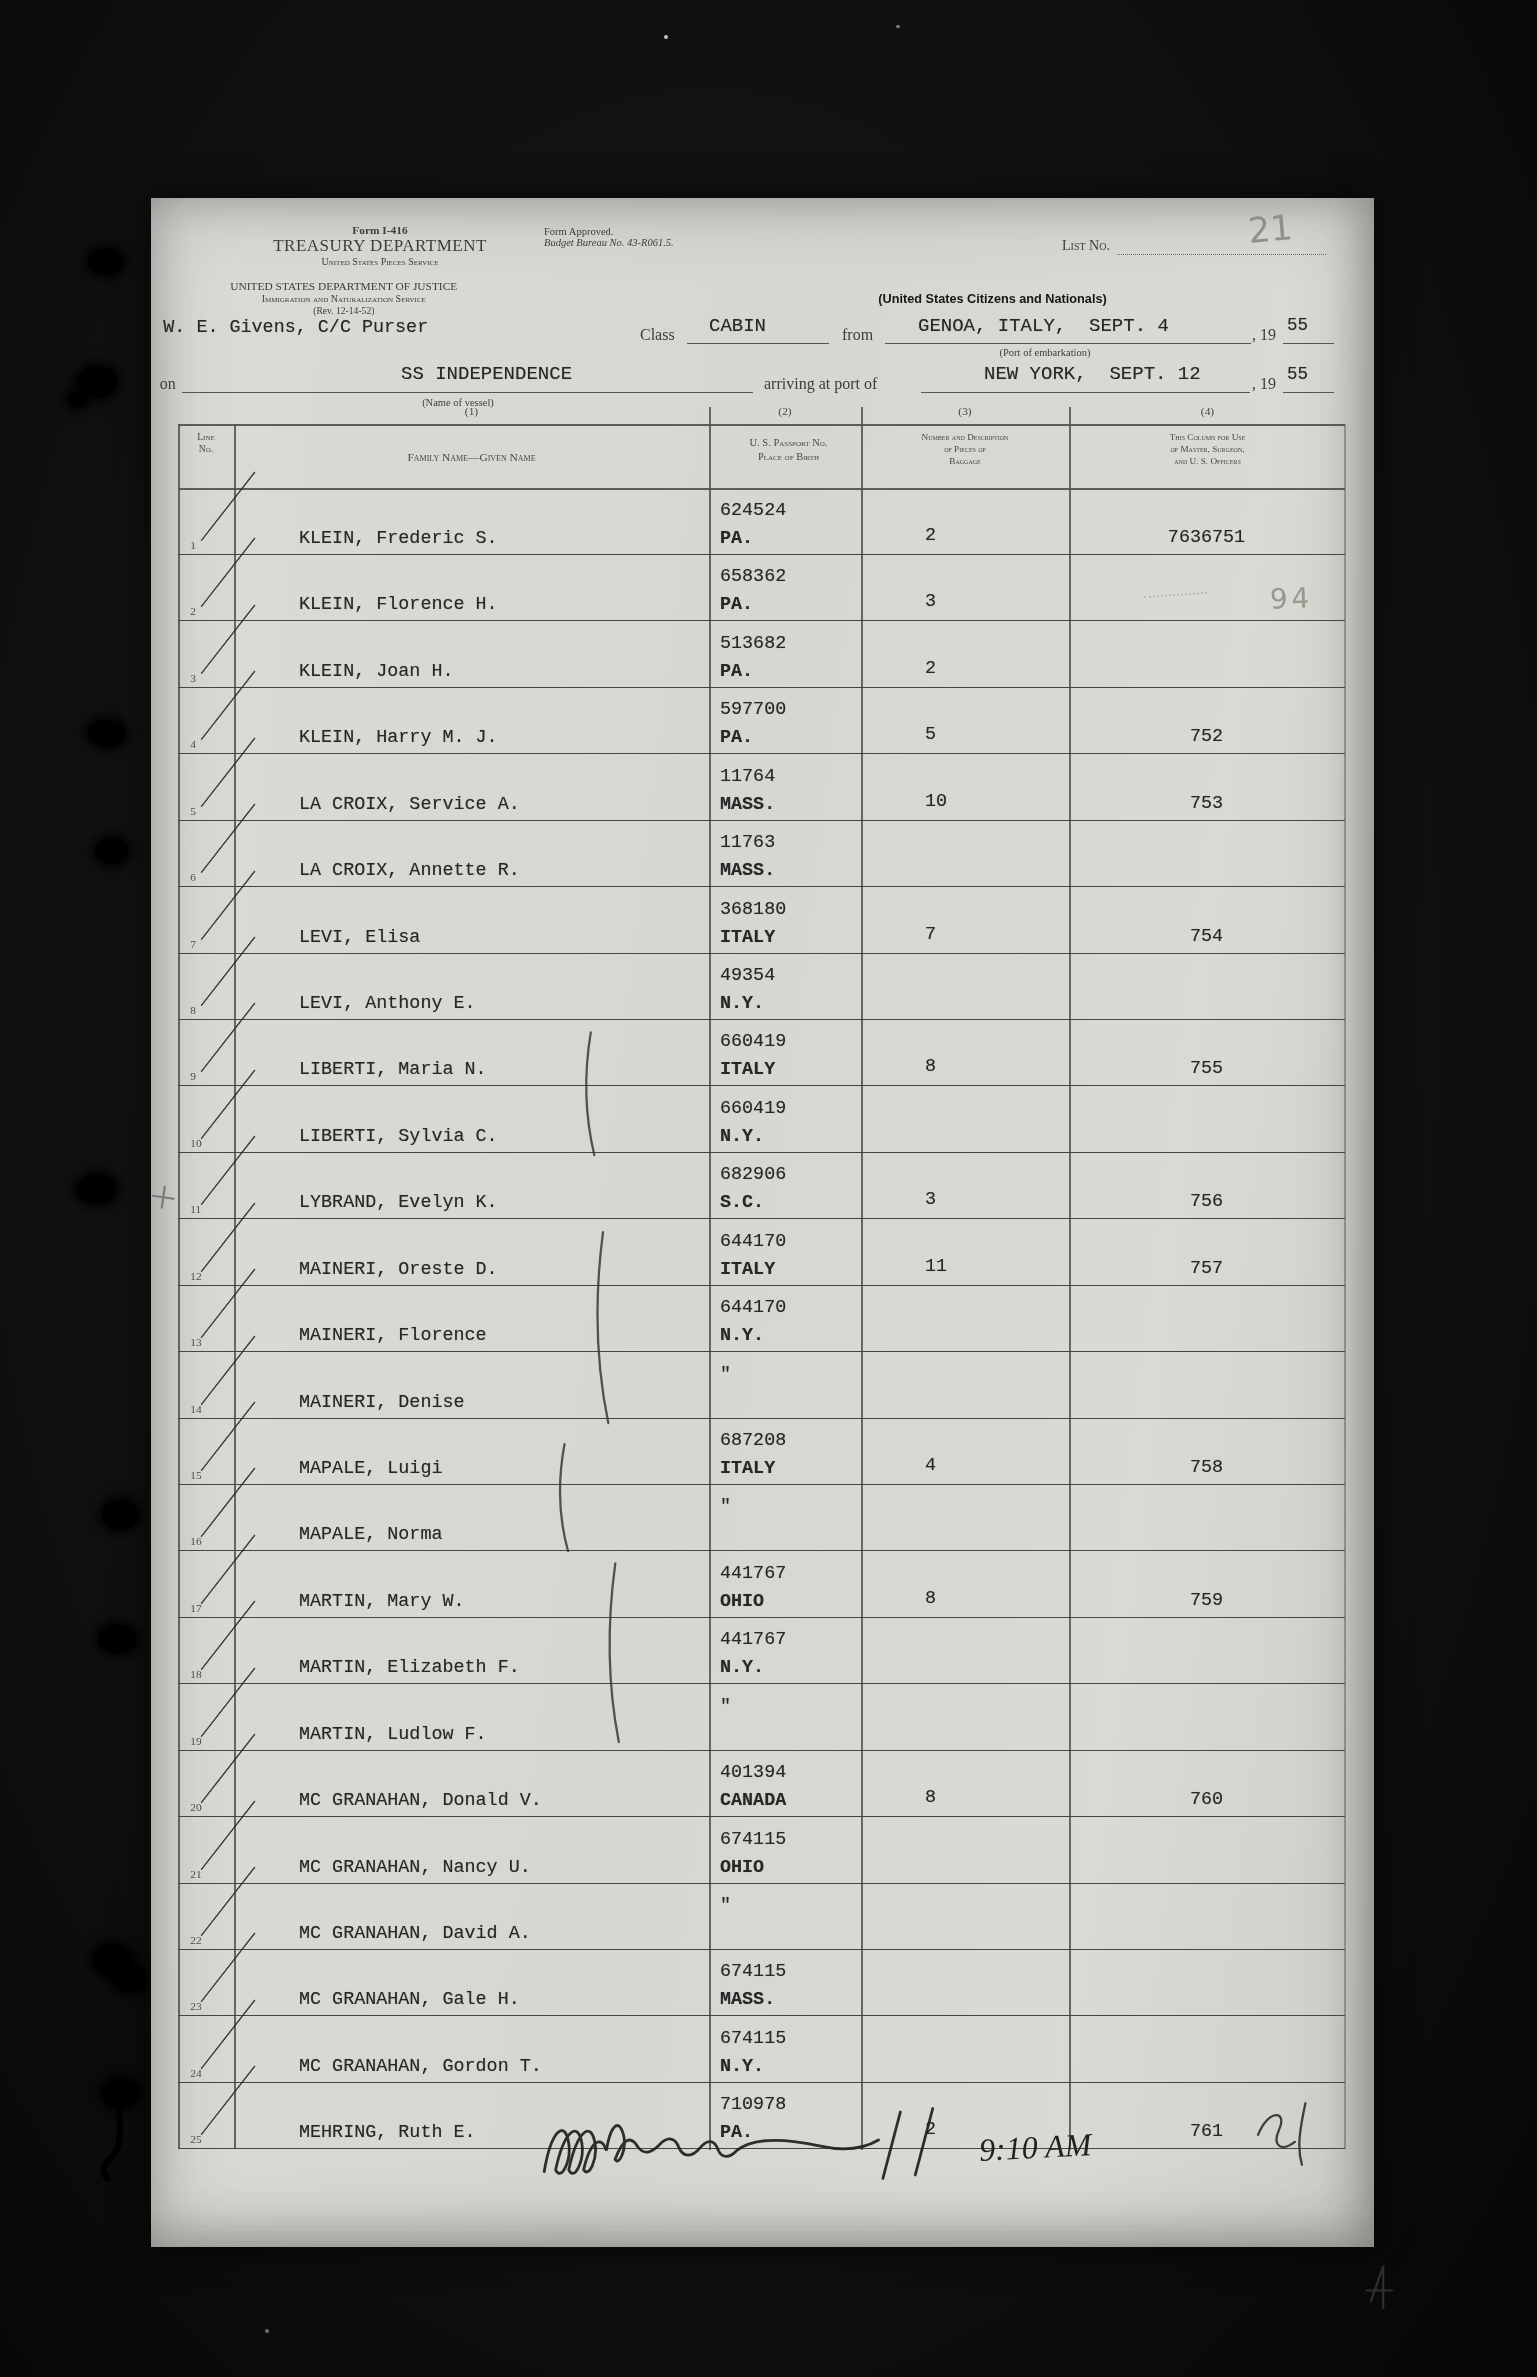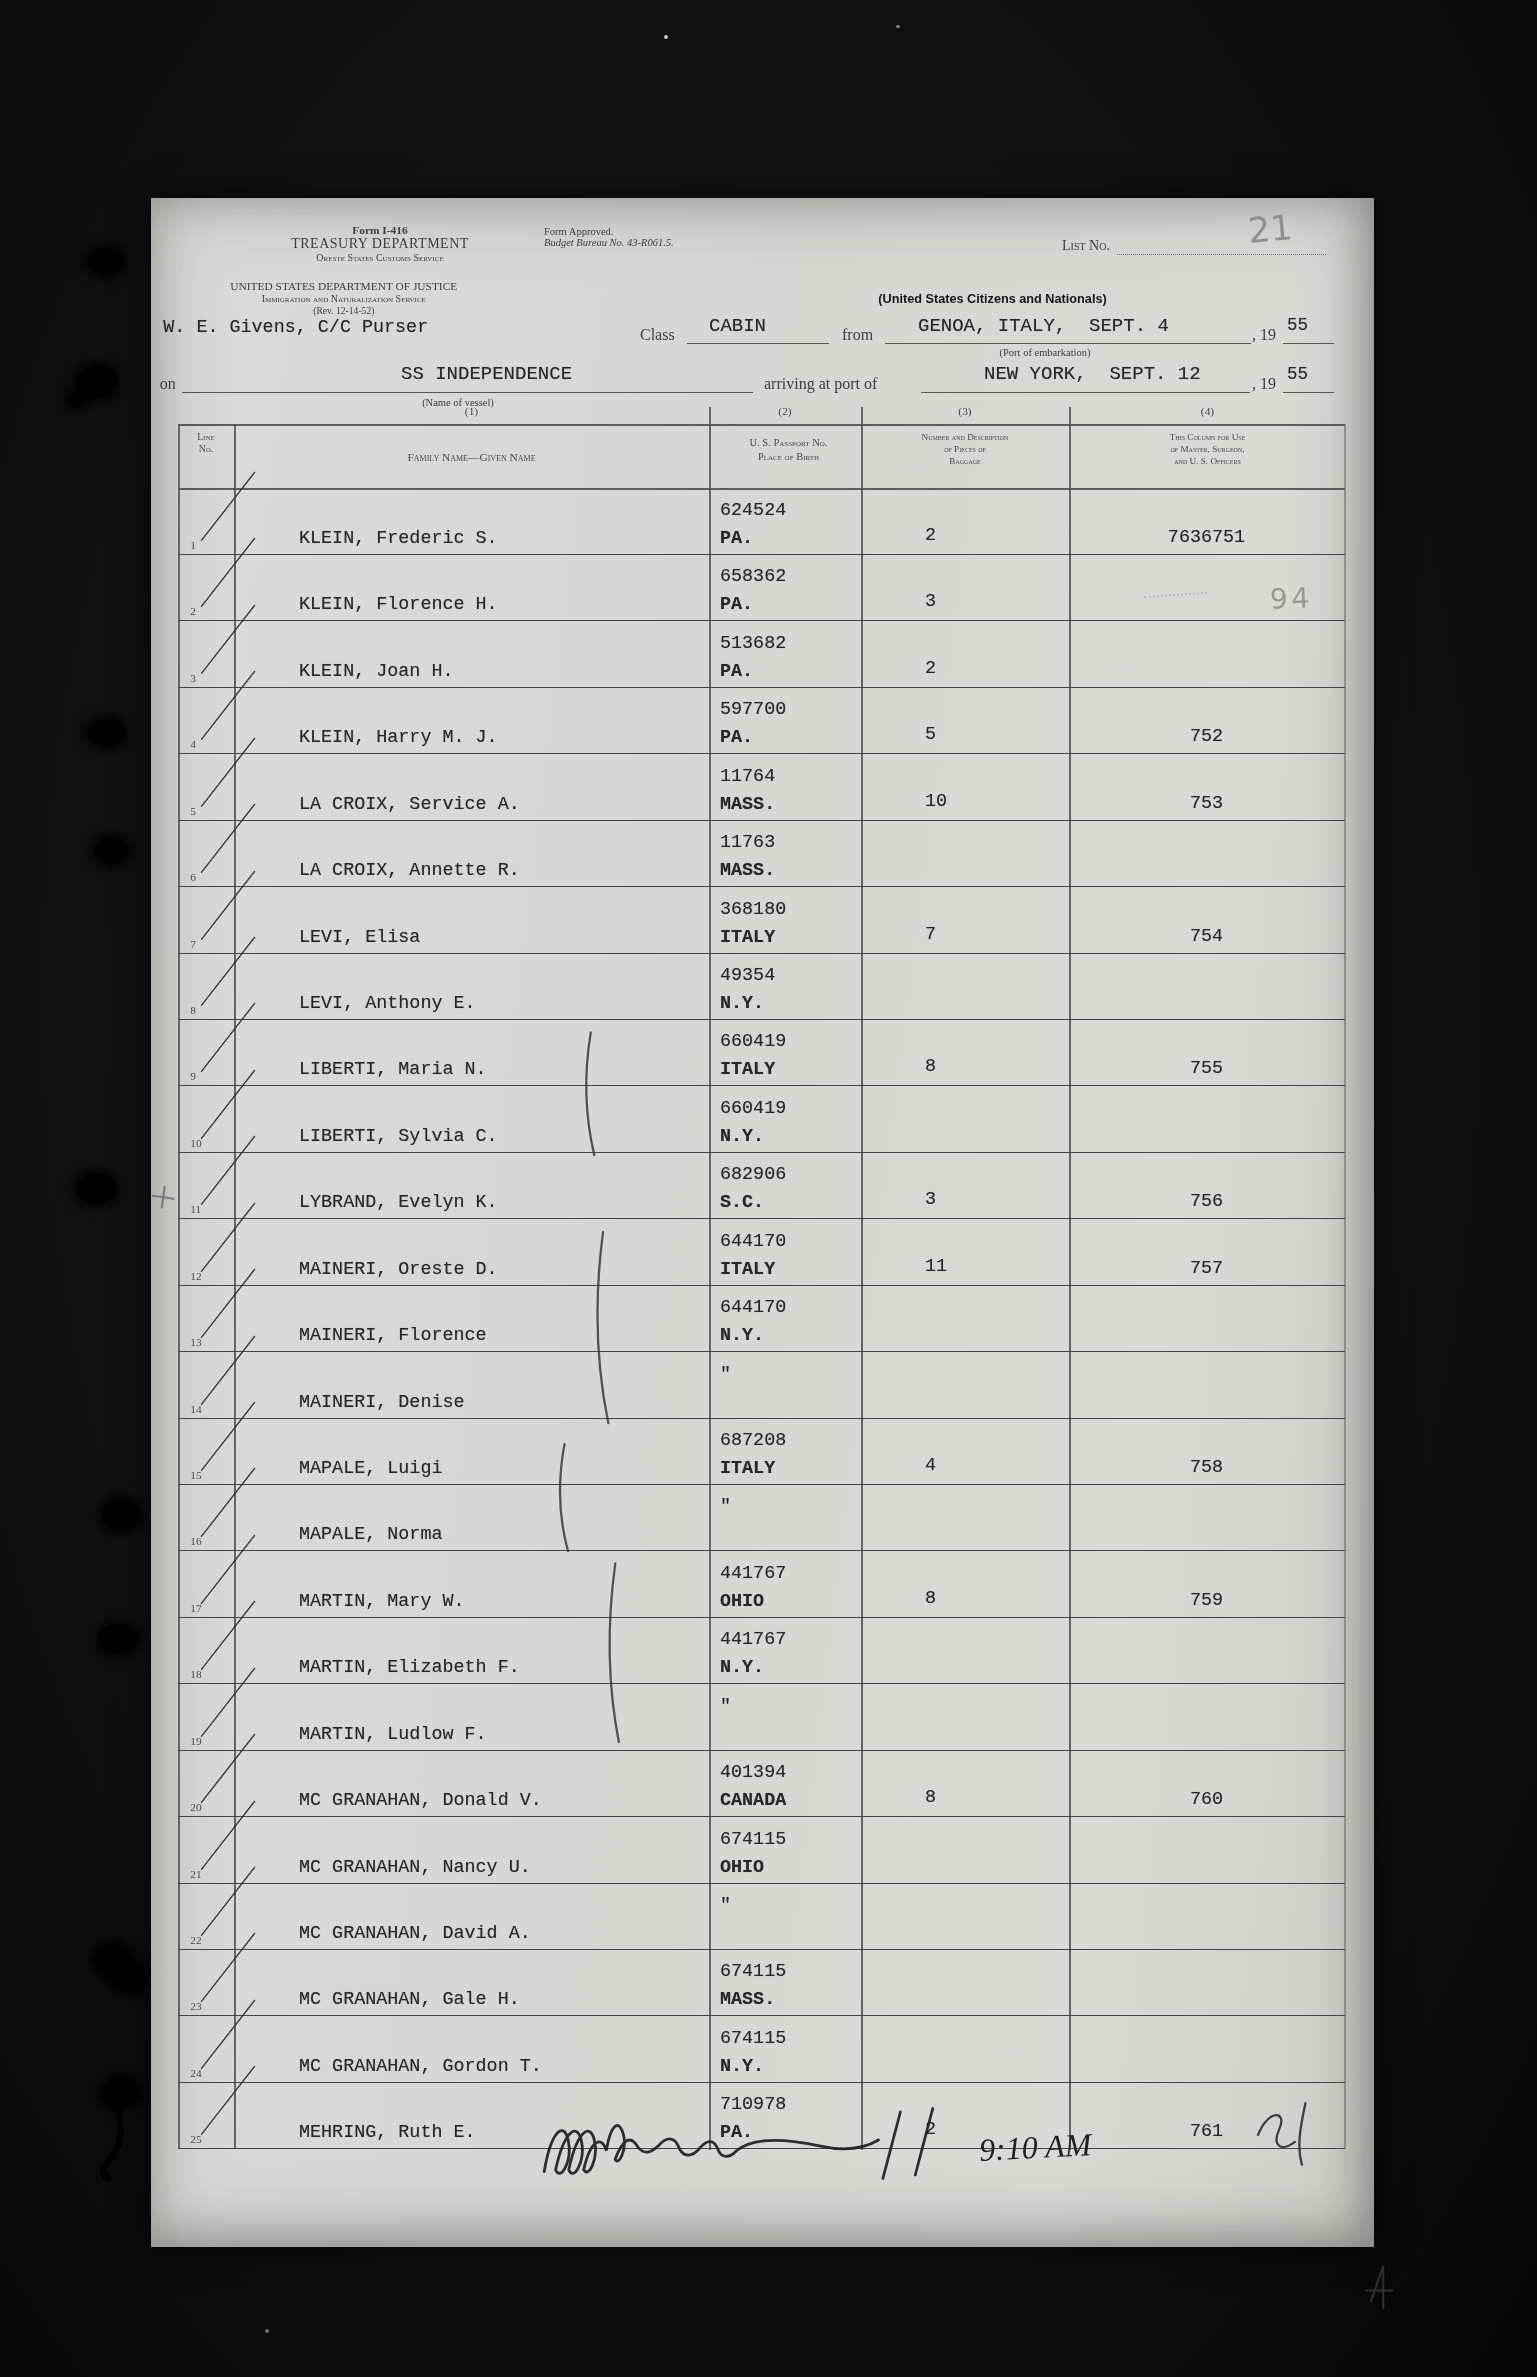--- a/index.html
+++ b/index.html
@@ -77,22 +77,22 @@
     <path d="M 22 4 C 28 30 26 56 13 67 C 5 73 3 81 11 88" fill="none" stroke="#000" stroke-width="7" stroke-linecap="round"></path>
   </svg>
   <svg class="abs" style="left:1364px;top:2259px;" width="35" height="56" viewBox="0 0 40 64">
     <path class="faintink" d="M 8 48 L 22 8 L 22 56 M 3 36 L 32 36"></path>
   </svg>
 
   <div class="paper">
 
     <div class="abs center" style="left:114px;top:26px;width:230px;">
       <div class="print" style="font-size:11.4px;font-weight:bold;">Form I-416</div>
-      <div class="print" style="font-size:14px;letter-spacing:0.5px;font-family:Liberation Serif, serif;">TREASURY DEPARTMENT</div>
-      <div class="print sc" style="font-size:10px;">Oreste States Customs Service</div>
+      <div class="print" style="font-size:17px;letter-spacing:0.5px;font-family:Liberation Serif, serif;">TREASURY DEPARTMENT</div>
+      <div class="print sc" style="font-size:10px;">United States Pieces Service</div>
     </div>
 
     <div class="abs" style="left:393px;top:28px;width:202px;">
       <div class="print" style="font-size:10.5px;">Form Approved.</div>
       <div class="print" style="font-size:10.5px;font-style:italic;">Budget Bureau No. 43-R061.5.</div>
     </div>
 
     <div class="abs print sc" style="left:911px;top:40px;font-size:14px;">List No.</div>
     <div class="rule-dot" style="left:966px;top:56px;width:209px;"></div>
     <div class="abs pencil" style="left:1097px;top:10.5px;font-size:35px;transform:rotate(-5deg);">21</div>

